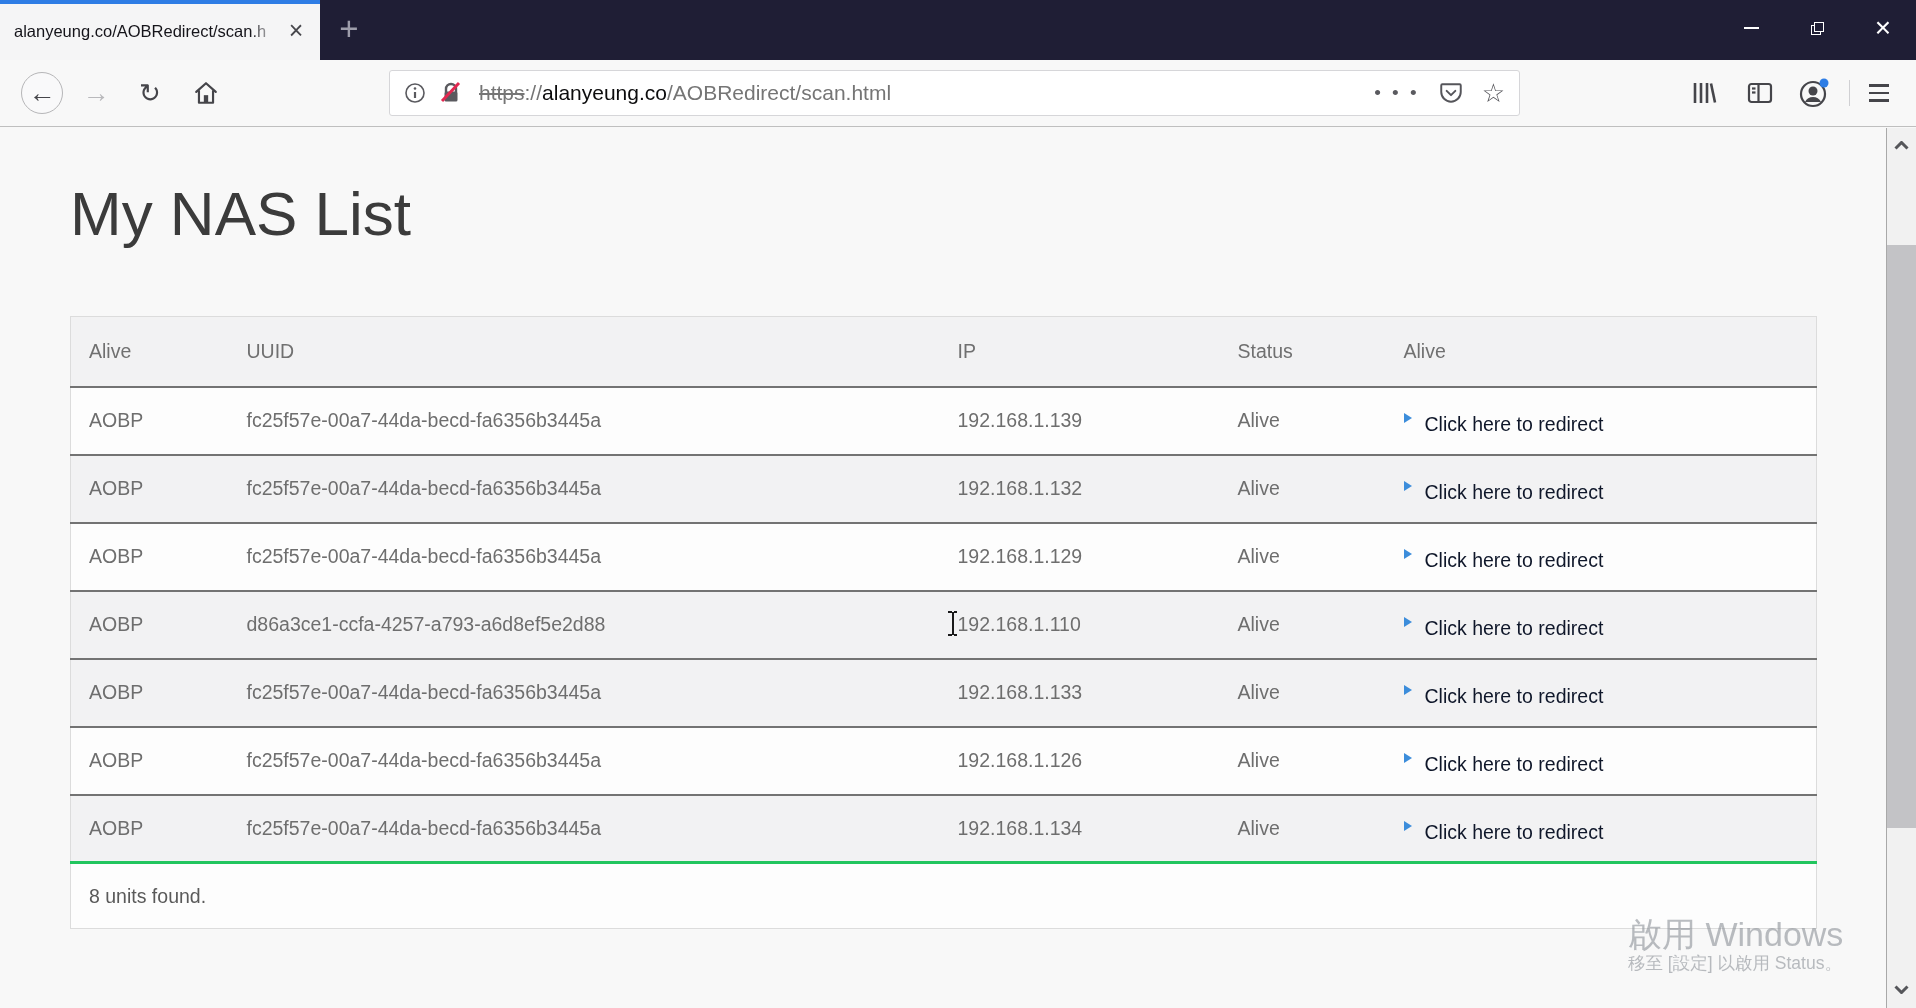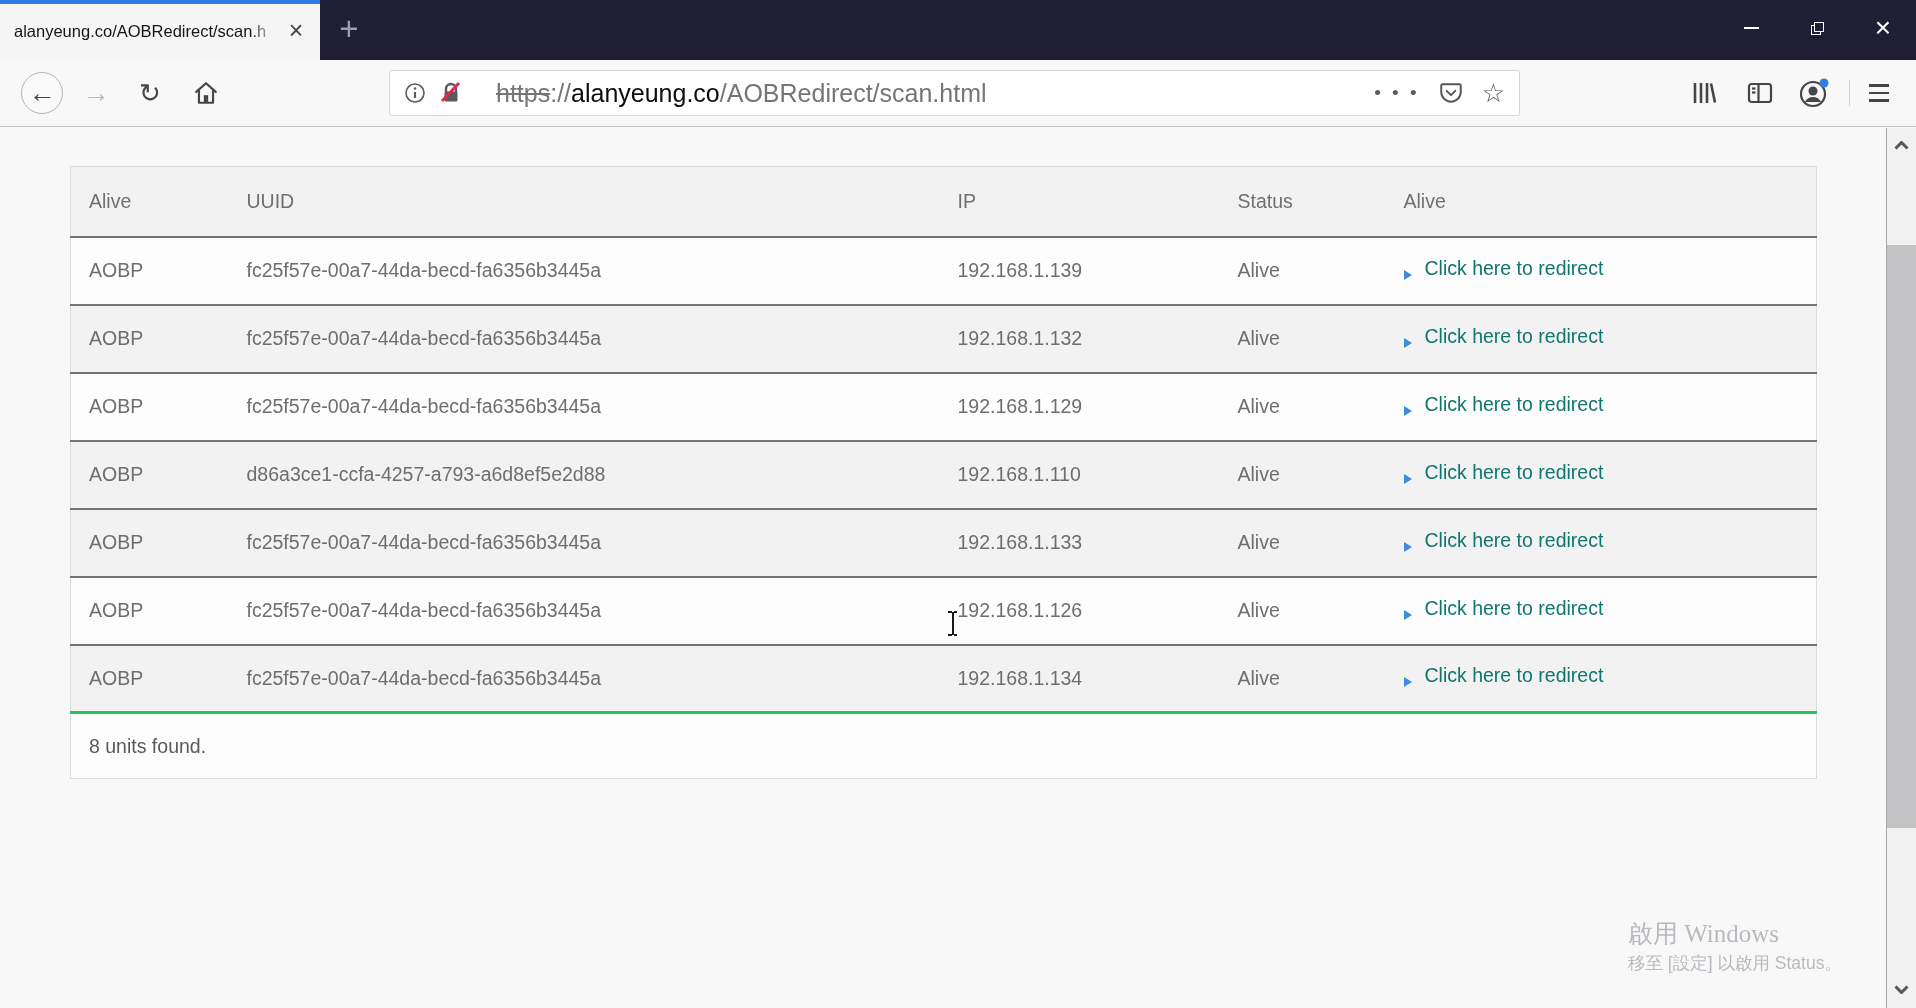--- a/index.html
+++ b/index.html
@@ -34,21 +34,21 @@
   .back-circle { left:21px; top:12px; height:42px; width:42px; border:1px solid #b6b6b8; border-radius:50%;
                  background:#f9f9fa; font-size:27px; }
   .fwd { left:78px; width:36px; font-size:27px; color:#b9b9bc; }
   .reload { left:130px; width:40px; font-size:26px; }
   .home { left:186px; width:40px; }
 
   .urlbar { position:absolute; left:389px; top:10px; width:1131px; height:46px; background:#ffffff;
             border:1px solid #d6d6d9; border-radius:3px; display:flex; align-items:center;
             padding:0 14px; }
   .urlbar .spacer { flex:1; }
-  .url-text { margin-left:33px; font-size:25px; white-space:nowrap; }
+  .url-text { margin-left:16px; font-size:21px; white-space:nowrap; }
   .url-scheme { color:#757575; text-decoration:line-through; }
   .url-sep { color:#757575; }
   .url-host { color:#0c0c0d; }
   .url-path { color:#757575; }
   .url-icon { display:flex; align-items:center; justify-content:center; }
   .lock-wrap { margin-left:13px; }
   .dots { font-size:19px; color:#5a5a5f; letter-spacing:3px; margin-right:18px; }
   .star { font-size:26px; color:#55555a; margin-left:18px; }
 
   .rightbtn { position:absolute; top:0; height:66px; display:flex; align-items:center; justify-content:center; }
@@ -65,34 +65,34 @@
   h1.page-title { font-size:62px; font-weight:400; color:#3b3b3b; line-height:72px; margin:12px 0 66px 0;
                   letter-spacing:0px; }
   table.nas { width:1747px; border-collapse:collapse; background:#fdfdfd; border:1px solid #dcdcdc; }
   table.nas th { height:70px; background:#f2f2f3; color:#707070; font-weight:400; font-size:19.5px;
                  text-align:left; padding-left:18px; }
   table.nas td { height:68px; font-size:19.5px; color:#6e6e6e; padding-left:18px; }
   table.nas tbody tr { background:#fdfdfd; border-top:2px solid #737373; }
   table.nas tbody tr.striped { background:#f2f2f3; }
   table.nas tfoot tr { border-top:3px solid #22c55e; background:#fdfdfd; }
   table.nas tfoot td { color:#5a5a5a; height:66px; }
-  .redirect-link { color:#0f766e; cursor:pointer; display:inline-flex; align-items:flex-end; }
+  .redirect-link { color:#0f172a; cursor:pointer; display:inline-flex; align-items:flex-start; }
   .tri { width:0; height:0; border-left:8px solid #3c8ddb; border-top:5.5px solid transparent;
          border-bottom:5.5px solid transparent; margin-right:13px; display:inline-block; }
 
   
   .scrollbar { position:absolute; top:128px; right:0; width:30px; height:880px; background:#f1f1f1;
                border-left:1px solid #a9a9a9; }
   .sb-arrow { position:absolute; left:0; width:100%; height:30px; display:flex; align-items:center; justify-content:center; }
   .sb-up { top:2px; } .sb-down { bottom:4px; }
   .sb-thumb { position:absolute; top:117px; left:0; width:100%; height:583px; background:#c3c3c6; }
 
   
   .watermark { position:absolute; left:1628px; top:918px; color:rgba(140,145,152,0.6); pointer-events:none; }
-  .watermark .l1 { font-size:25px; line-height:32px;font-family:Liberation Serif, serif; }
+  .watermark .l1 { font-size:34px; line-height:32px; }
   .watermark .l2 { font-size:17.5px; line-height:26px; }
 
   
   .ibeam { position:absolute; left:947px; top:610px; width:11px; height:27px; pointer-events:none; }
   .ibeam .stem { position:absolute; left:4.5px; top:2px; width:2px; height:23px; background:#1a1a1a; }
   .ibeam .cap { position:absolute; left:1px; width:9px; height:2px; }
   .ibeam .cap:before, .ibeam .cap:after { content:""; position:absolute; top:0; width:3.5px; height:2px; background:#1a1a1a; }
   .ibeam .cap:before { left:0; } .ibeam .cap:after { right:0; }
   .cap-top { top:1px; } .cap-bot { bottom:1px; }
 
@@ -197,20 +197,21 @@
   <div class="toolbar-sep"></div>
   <div class="rightbtn hamburger">
     <div class="bar"></div>
     <div class="bar"></div>
     <div class="bar"></div>
   </div>
 </div>
 
 <div class="content">
   <div class="page">
+    <h1 class="page-title">My NAS List</h1>
     <table class="nas">
       <colgroup>
         <col style="width:158px">
           <col style="width:711px">
           <col style="width:280px">
           <col style="width:166px">
           <col>
       </colgroup>
       <thead>
         <tr>

